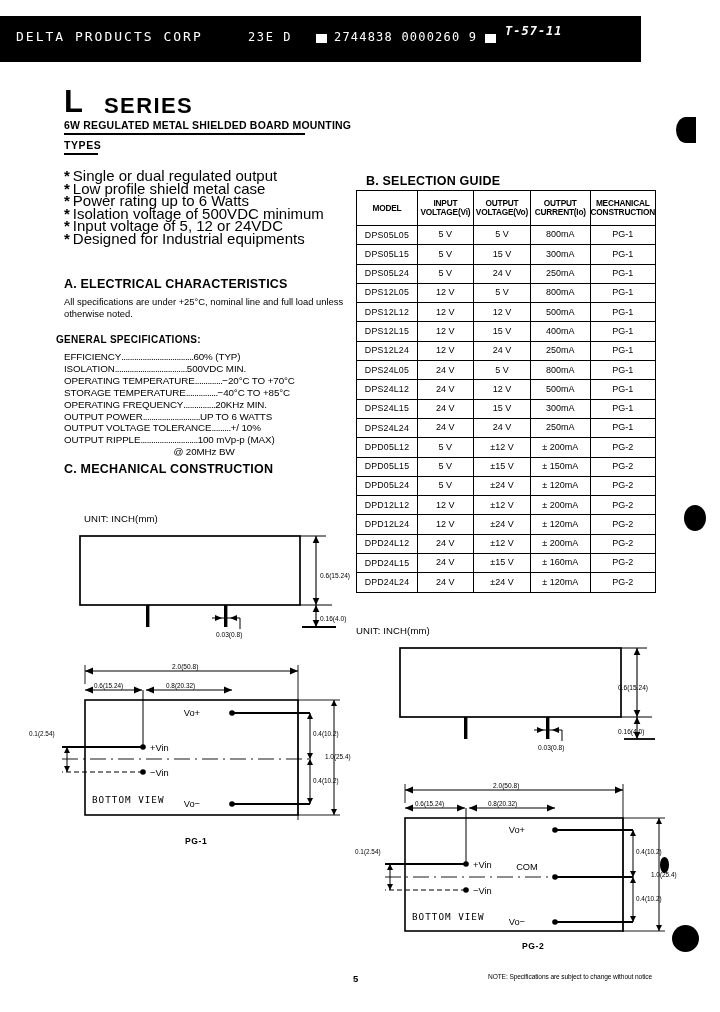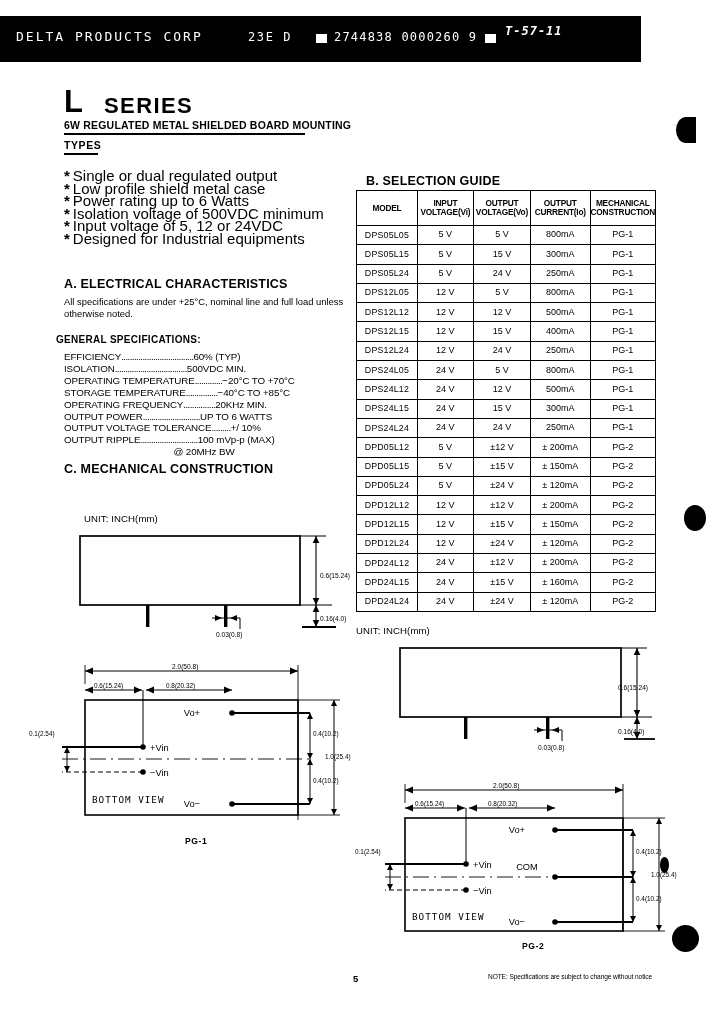--- a/index.html
+++ b/index.html
@@ -277,27 +277,20 @@
           <td>5 V</td>
           <td>±24 V</td>
           <td>± 120mA</td>
           <td>PG-2</td>
         </tr>
         <tr>
           <td class="model">DPD12L12</td>
           <td>12 V</td>
           <td>±12 V</td>
           <td>± 200mA</td>
-          <td>PG-2</td>
-        </tr>
-        <tr>
-          <td class="model">DPD12L15</td>
-          <td>12 V</td>
-          <td>±15 V</td>
-          <td>± 150mA</td>
           <td>PG-2</td>
         </tr>
         <tr>
           <td class="model">DPD12L24</td>
           <td>12 V</td>
           <td>±24 V</td>
           <td>± 120mA</td>
           <td>PG-2</td>
         </tr>
         <tr>

